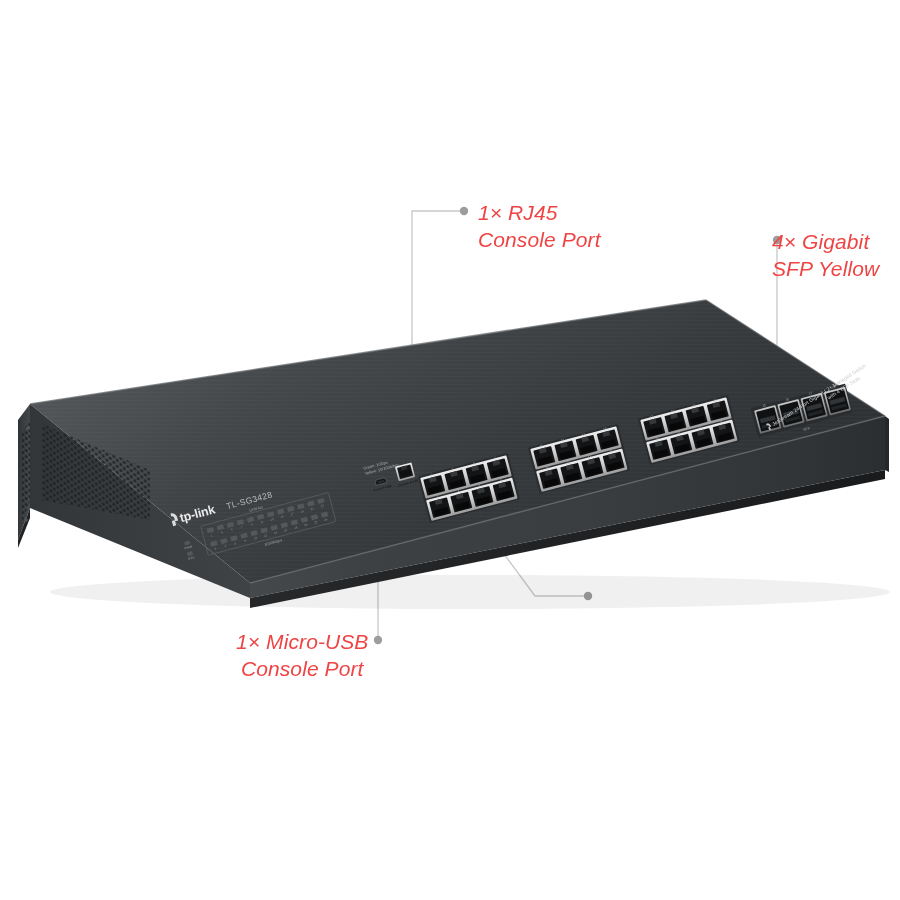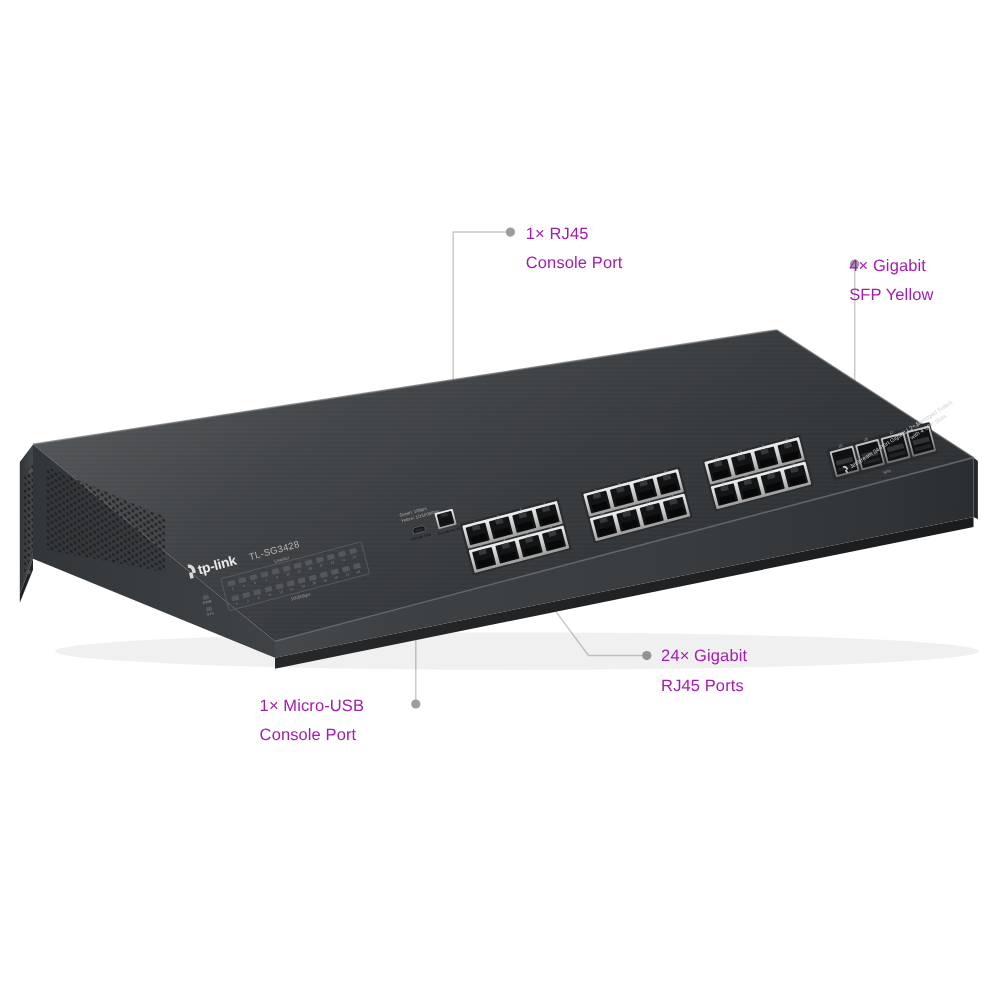--- a/index.html
+++ b/index.html
@@ -28,33 +28,34 @@
     position: absolute;
     left: 0;
     top: 0;
     width: 900px;
     height: 900px;
   }
 
   
   .callout-text {
     position: absolute;
-    color: #a21caf;
-    font-size: 15px;
+    color: #ef4444;
+    font-size: 21px;
     line-height: 27px;
     letter-spacing: 0.1px;
     white-space: nowrap;
     font-family: "Liberation Sans", sans-serif;
+    font-style: italic;
   }
   .callout-text .ln { display: block; }
 
   #callout-rj45-console-text { left: 478px; top: 199px; }
   #callout-sfp-text          { left: 772px; top: 228px; }
   #callout-rj45-ports-text   { left: 601px; top: 583px; }
-  #callout-usb-console-text  { left: 236px; top: 628px; text-align: left; }
+  #callout-usb-console-text  { left: 236px; top: 628px; text-align: center; }
 
   
 </style>
 </head>
 <body>
 
 <div id="stage">
 
   <svg id="scene" viewBox="0 0 900 900" xmlns="http://www.w3.org/2000/svg">
     <defs>
@@ -493,23 +494,19 @@
   <div class="callout-text" id="callout-rj45-console-text">
     <span class="ln">1× RJ45</span>
     <span class="ln">Console Port</span>
   </div>
 
   <div class="callout-text" id="callout-sfp-text">
     <span class="ln">4× Gigabit</span>
     <span class="ln">SFP Yellow</span>
   </div>
 
-  <div class="callout-text" id="callout-rj45-ports-text">
-    <span class="ln">24× Gigabit</span>
-    <span class="ln">RJ45 Ports</span>
-  </div>
 
   <div class="callout-text" id="callout-usb-console-text">
     <span class="ln">1× Micro-USB</span>
     <span class="ln">Console Port</span>
   </div>
 
 </div>
 
 </body></html>

